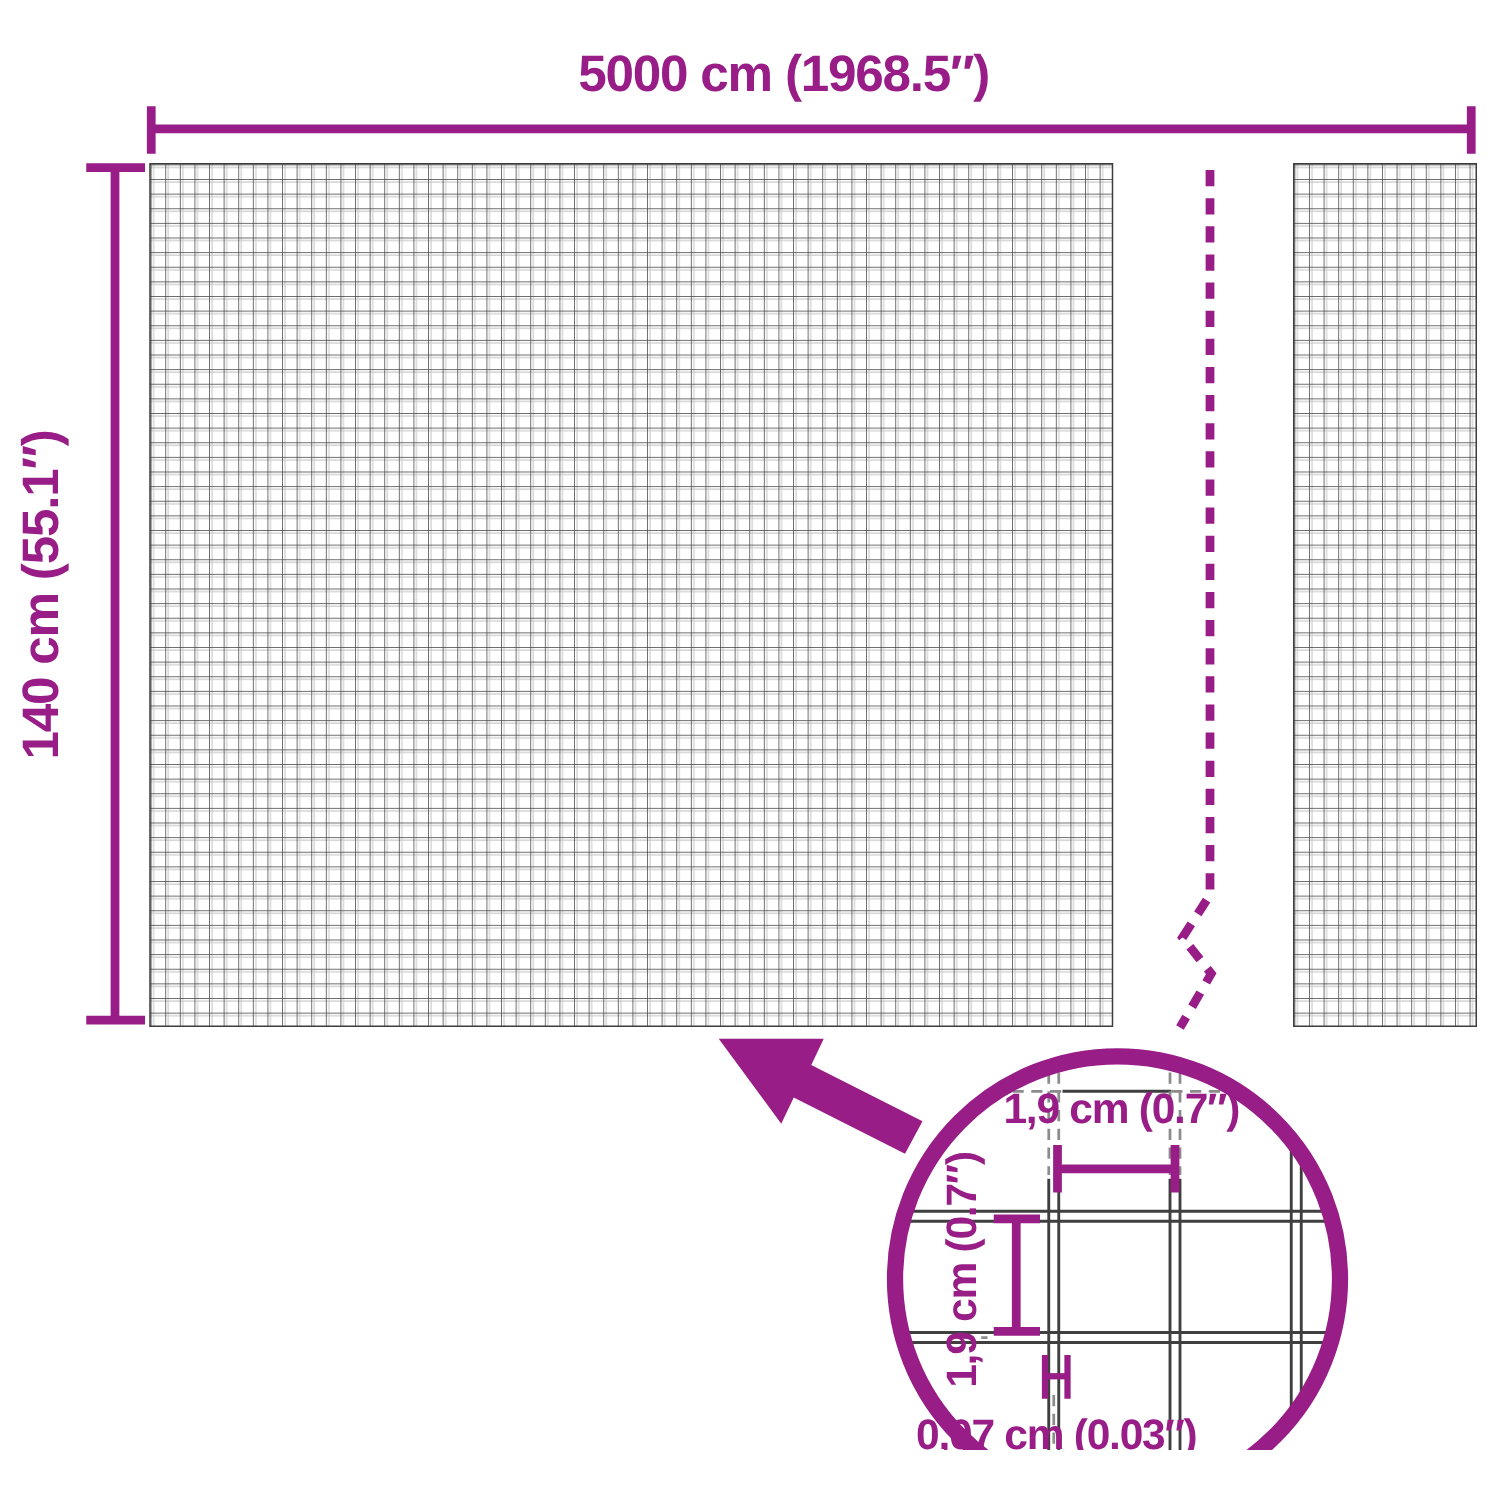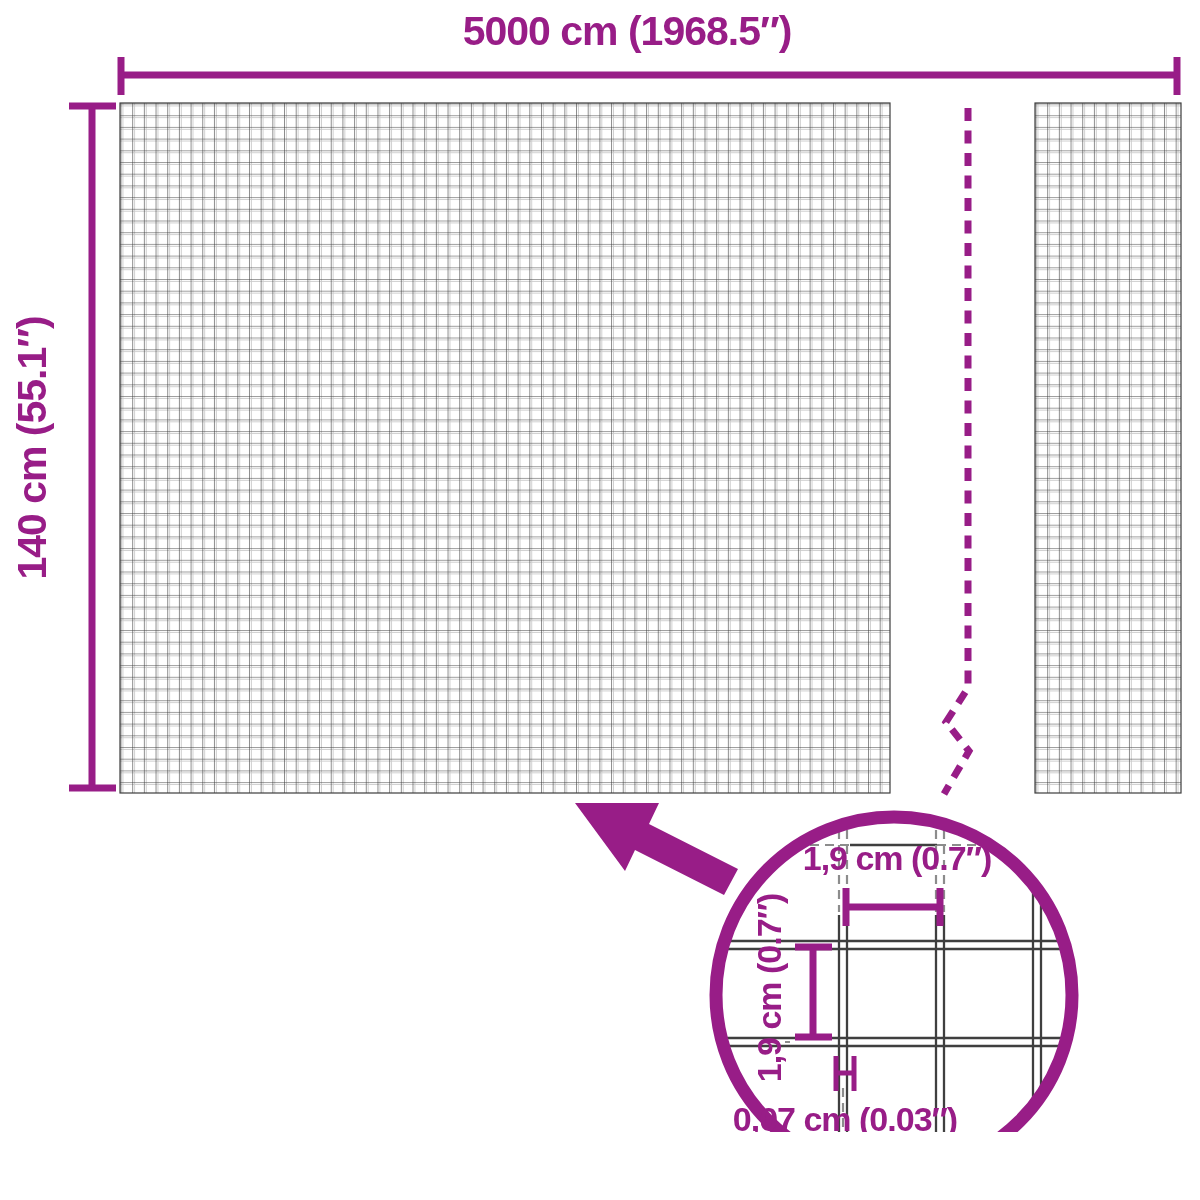--- a/index.html
+++ b/index.html
@@ -6,20 +6,21 @@
     margin: 0;
     padding: 0;
     background: #ffffff;
   }
   .canvas {
     position: relative;
     width: 1200px;
     height: 1132px;
     background: #ffffff;
     overflow: hidden;
+    margin-top: 28px;
   }
   svg {
     display: block;
   }
   .dim-text {
     font-family: "Liberation Sans", "DejaVu Sans", sans-serif;
     font-weight: 700;
     fill: #981D87;
   }
   .dim-text-lg { font-size: 41px; letter-spacing: -1px; }

